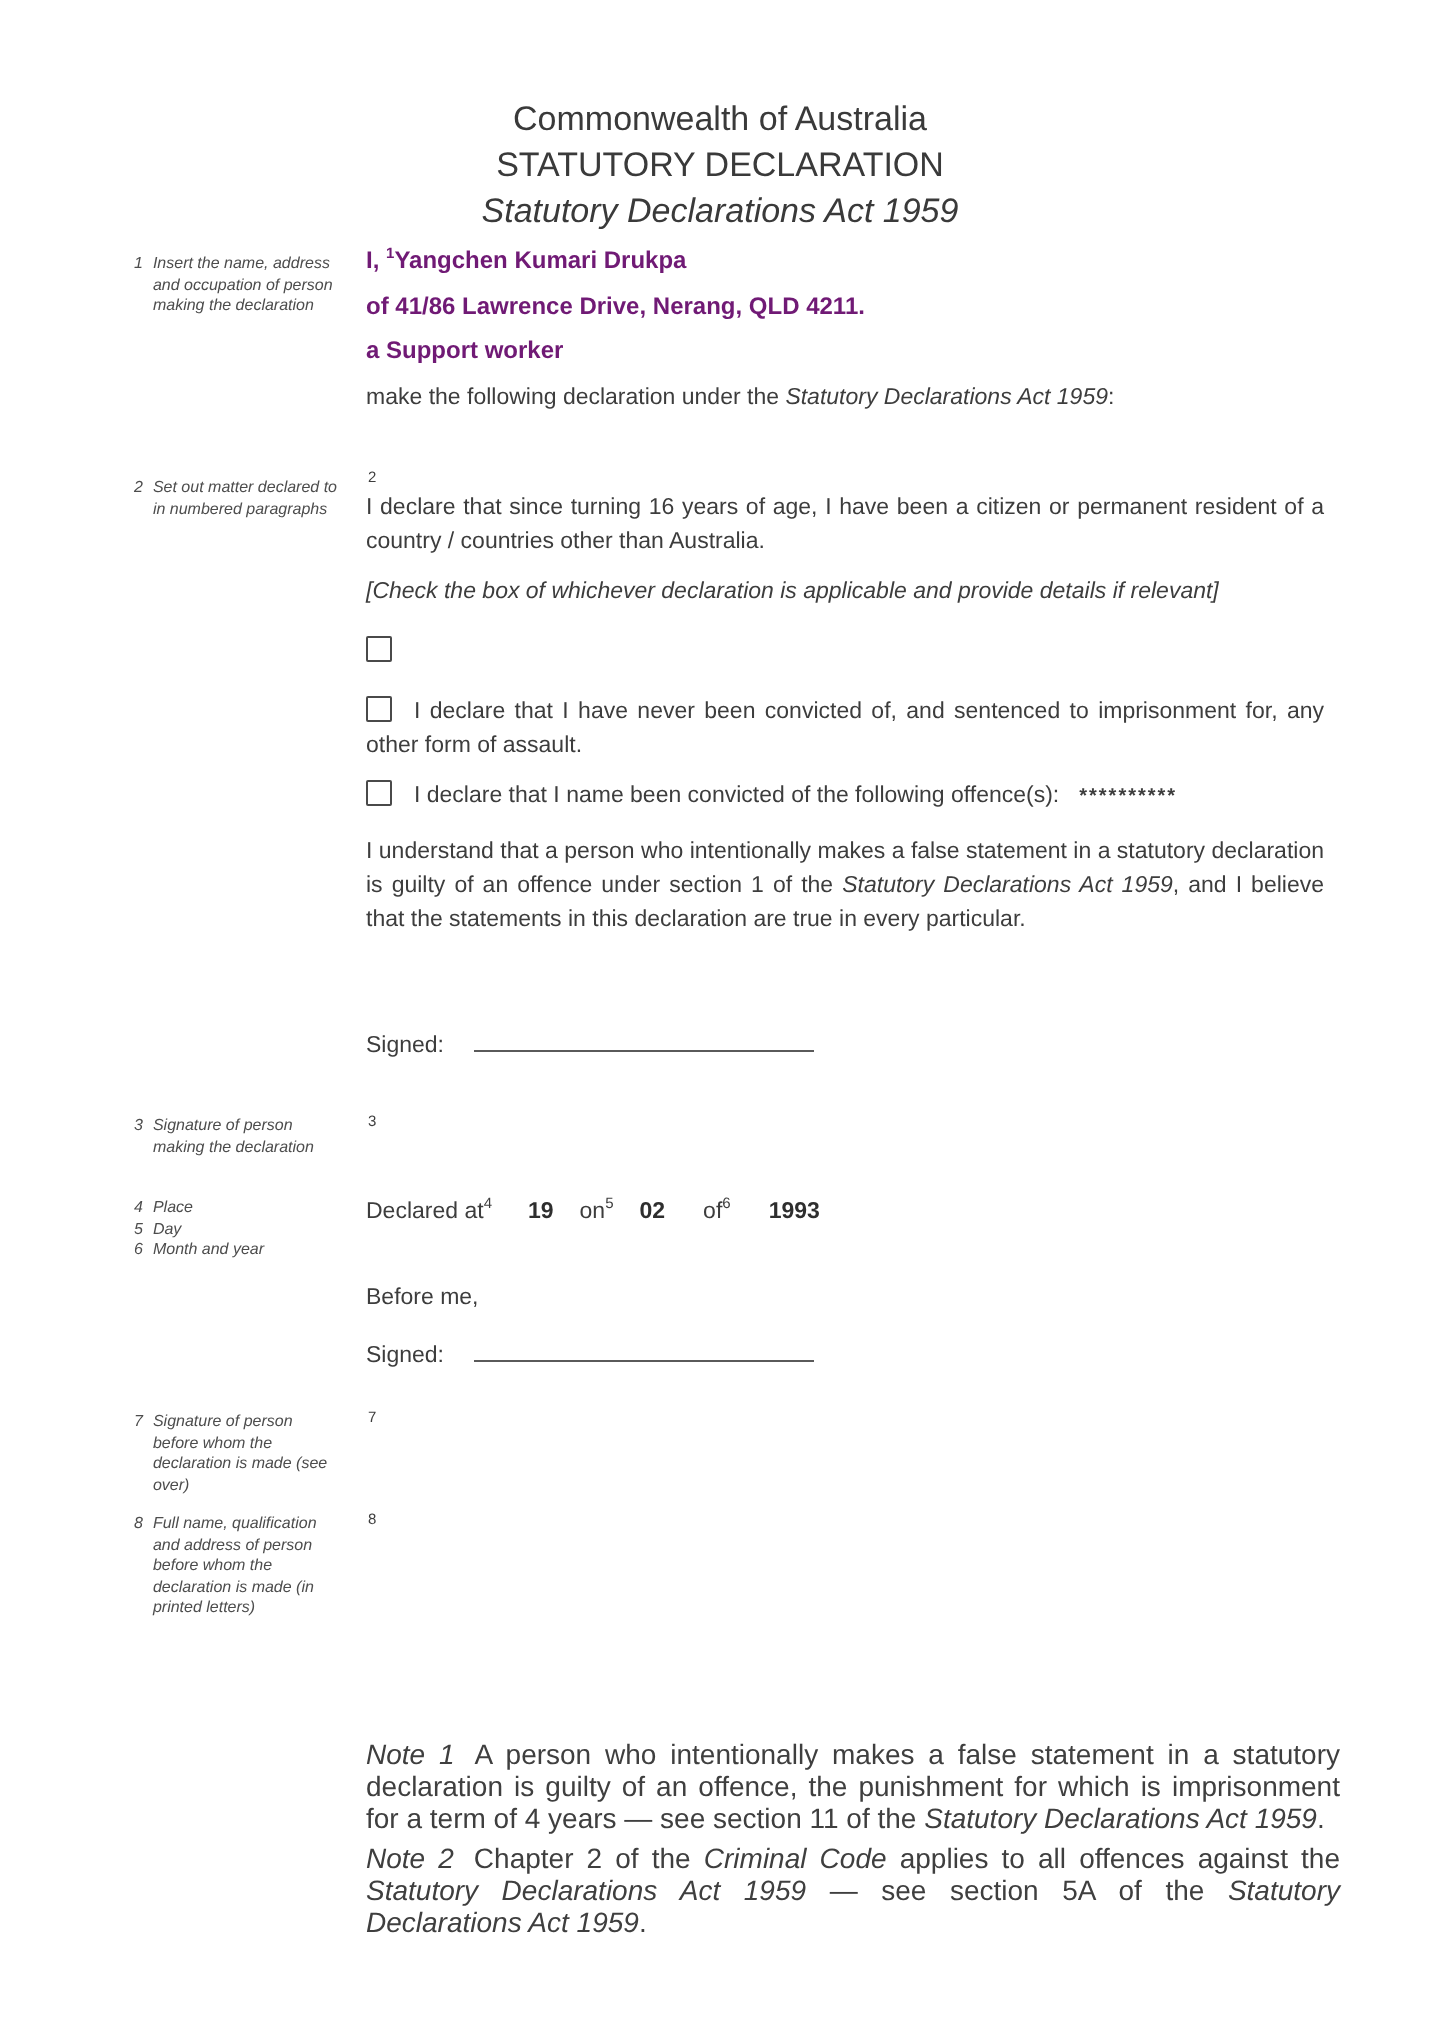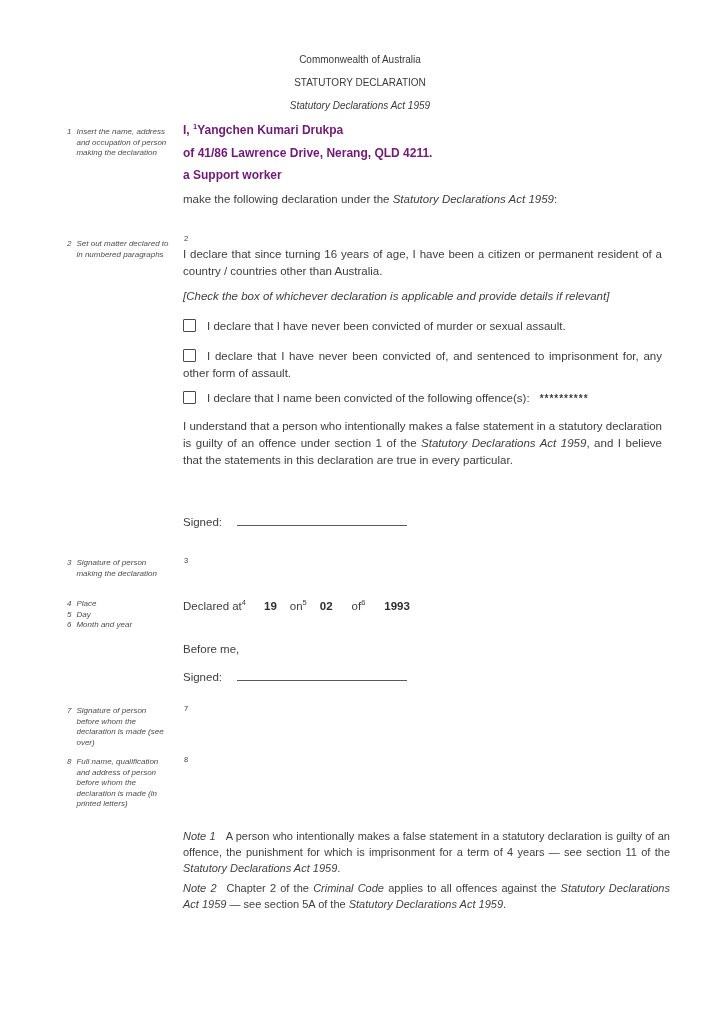--- a/index.html
+++ b/index.html
@@ -10,21 +10,21 @@
     height: 1018px;
     margin: 0 auto;
     background: #ffffff;
     font-family: "Liberation Sans", "DejaVu Sans", sans-serif;
     color: #3d3d3d;
     overflow: hidden;
   }
   .abs { position: absolute; }
 
   
-  .header { left: 0; right: 0; top: 48px; text-align: center; font-size: 10px; line-height: 23px; color: #3a3a3a; }
+  .header { left: 0; right: 0; top: 48px; text-align: center; font-size: 17px; line-height: 23px; color: #3a3a3a; }
   .header .act-line { font-style: italic; }
 
   
   .mnote {
     left: 67px; width: 104px;
     font-size: 8px; font-style: italic; line-height: 10.5px;
     color: #4d4d4d;
     display: flex; gap: 5px;
   }
   .mnote .mnum { flex: 0 0 auto; }
@@ -64,21 +64,21 @@
   }
 
   
   .declared { white-space: nowrap; }
   .declared .val { font-weight: bold; color: #2e2e2e; }
   .gap-lg { margin-left: 18px; }
   .gap-md { margin-left: 13px; margin-top: 20px; }
   .gap-sm { margin-left: 19px; }
 
   
-  .footnote { left: 183px; width: 487px; font-size: 11px; line-height: 16px; color: #3f3f3f; text-align: justify; }
+  .footnote { left: 183px; width: 487px; font-size: 14px; line-height: 16px; color: #3f3f3f; text-align: justify; margin-top: 41px; }
   .footnote .nlabel { font-style: italic; }
   .footnote .spacer { display: inline-block; width: 10px; }
 </style>
 </head>
 <body>
 
 <div class="page">
 
   <div class="abs header">
     <div>Commonwealth of Australia</div>
@@ -105,21 +105,21 @@
     <span class="mnum">2</span>
     <span>Set out matter declared to in numbered paragraphs</span>
   </div>
 
   <div class="abs solo-ref" style="top:234px">2</div>
   <div class="abs main just" style="top:246px">I declare that since turning 16 years of age, I have been a citizen or permanent resident of a country / countries other than Australia.</div>
 
   <div class="abs main ital" style="top:288px">[Check the box of whichever declaration is applicable and provide details if relevant]</div>
 
   <div class="abs main chk-row" style="top:318px">
-    <span class="checkbox"></span><span>I declare that I have never been convicted of murder or sexual assault.</span>
+    <span class="checkbox"></span>
   </div>
 
   <div class="abs main chk-row just" style="top:348px">
     <span class="checkbox"></span><span>I declare that I have never been convicted of, and sentenced to imprisonment for, any other form of assault.</span>
   </div>
 
   <div class="abs main chk-row" style="top:390px">
     <span class="checkbox"></span><span>I declare that I name been convicted of the following offence(s):</span><span class="stars">**********</span>
   </div>
 

